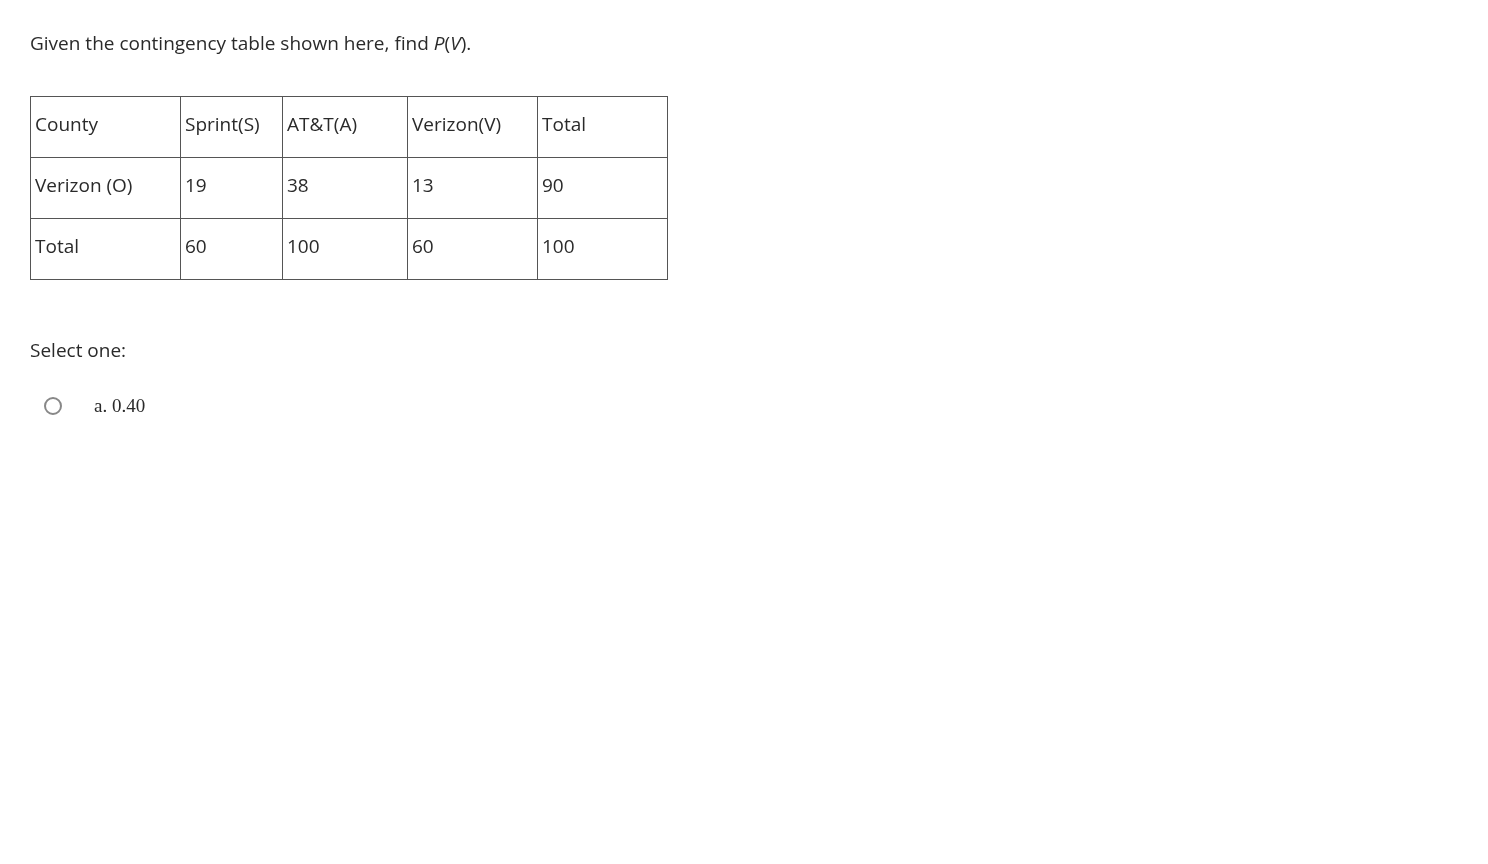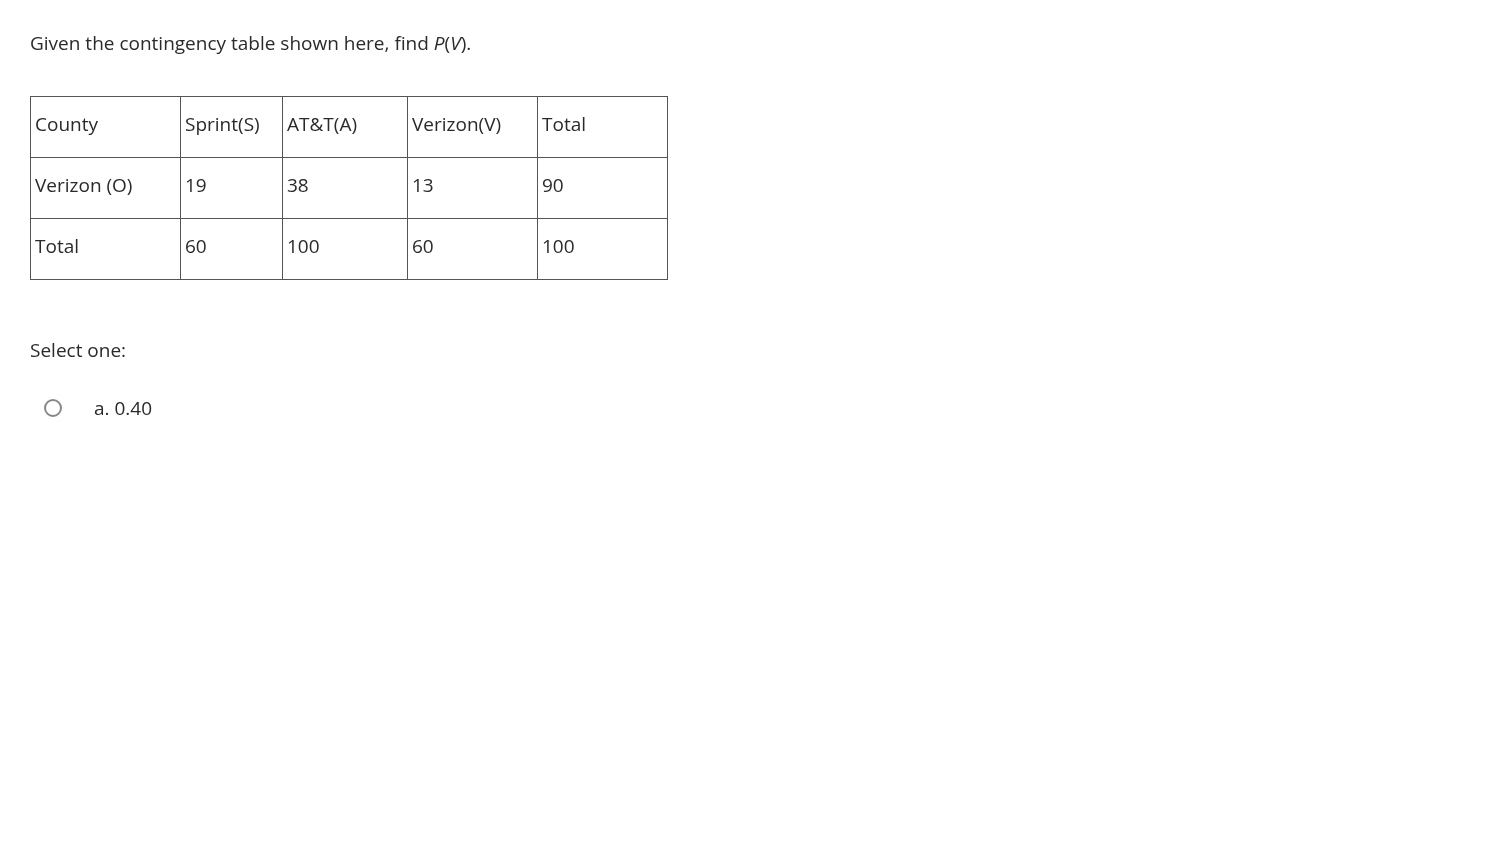--- a/index.html
+++ b/index.html
@@ -47,20 +47,21 @@
       margin-bottom: 32px;
       color: #2a2a2a;
     }
     .options {
       padding-left: 14px;
     }
     .option-row {
       display: flex;
       align-items: center;
       margin-bottom: 28px;
+      font-family: Liberation Serif, serif;
     }
     .radio {
       width: 18px;
       height: 18px;
       border: 2px solid #888;
       border-radius: 50%;
       background: #fff;
       margin-right: 32px;
       flex-shrink: 0;
       cursor: pointer;

